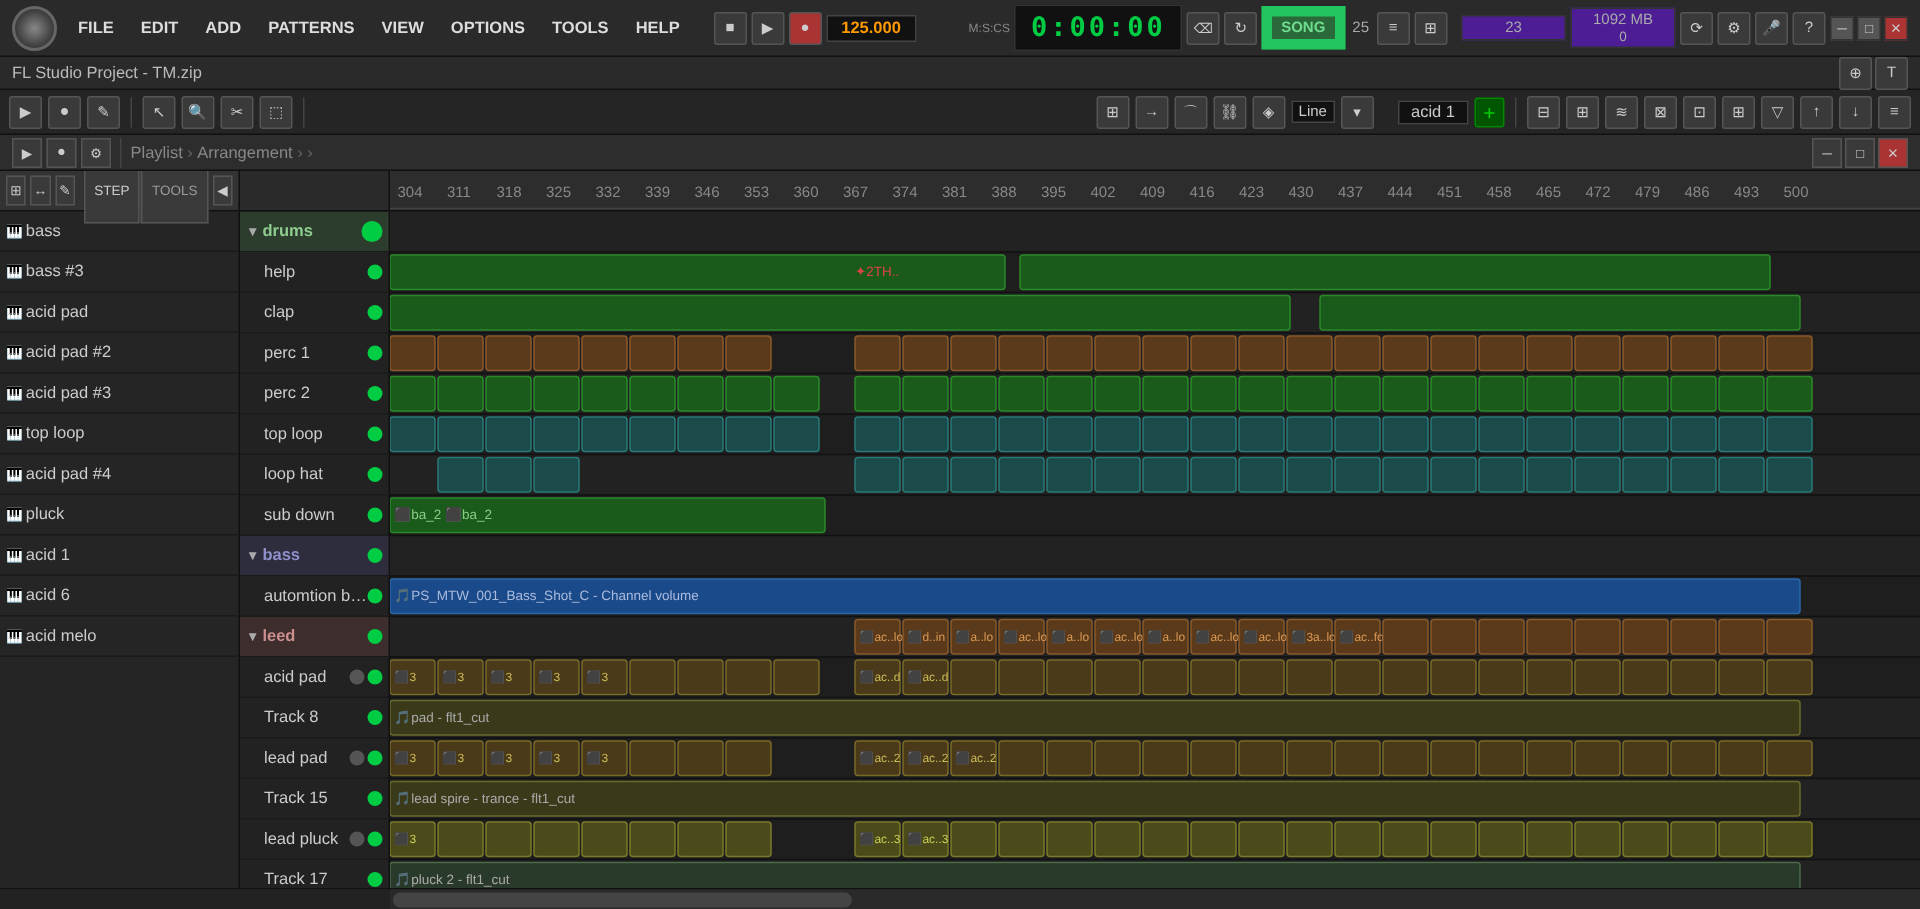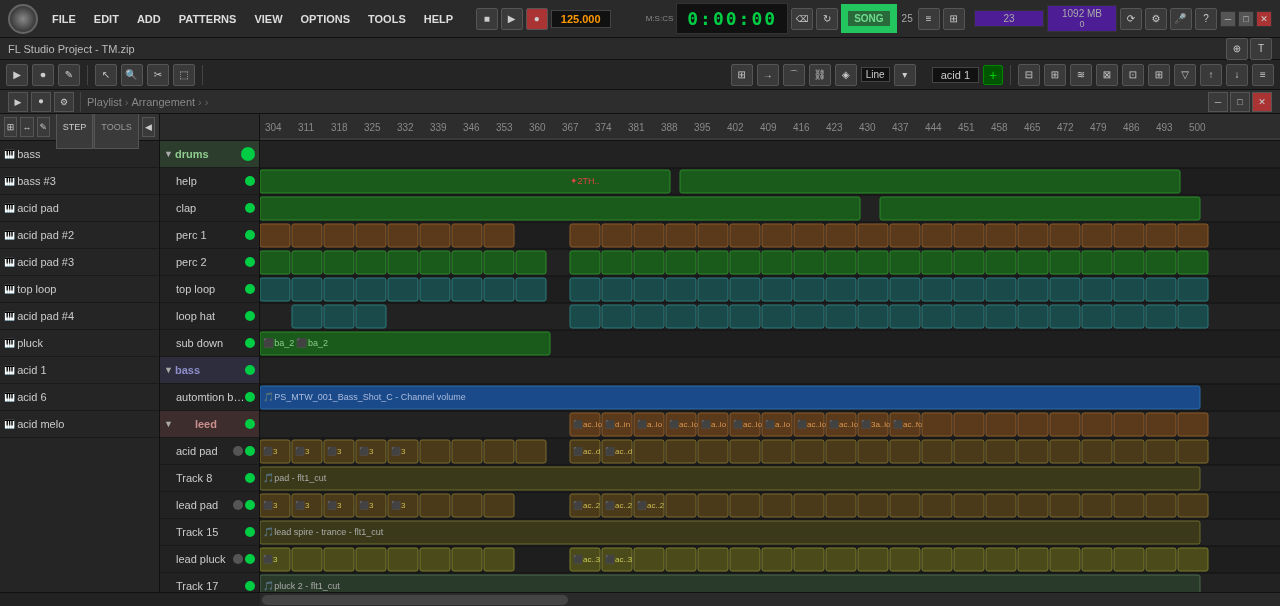--- a/index.html
+++ b/index.html
@@ -522,21 +522,21 @@
       </div>
       <div class="track-header-row track-indent">
         <span class="track-name">automtion bass</span>
         <div style="margin-left:auto;">
             <div class="track-ctrl-btn" style="background:#00cc44;width:10px;height:10px;border-radius:50%;"></div>
           </div>
       </div>
 
       <div class="track-header-row" style="background:#3d2d2d;">
         <span class="group-collapse">▼</span>
-        <span class="track-name" style="color:#cc8f8f;font-weight:bold;margin-left:20px;">leed</span>
+        <span class="track-name" style="color:#cc8f8f;font-weight:bold;">leed</span>
         <div style="margin-left:auto;">
             <div class="track-ctrl-btn" style="background:#00cc44;width:10px;height:10px;border-radius:50%;"></div>
           </div>
       </div>
       <div class="track-header-row track-indent">
         <span class="track-name">acid pad</span>
         <div style="margin-left:auto;display:flex;gap:2px;">
           <div class="track-ctrl-btn" style="background:#555;width:10px;height:10px;border-radius:50%;"></div>
           <div class="track-ctrl-btn" style="background:#00cc44;width:10px;height:10px;border-radius:50%;"></div>
         </div>

